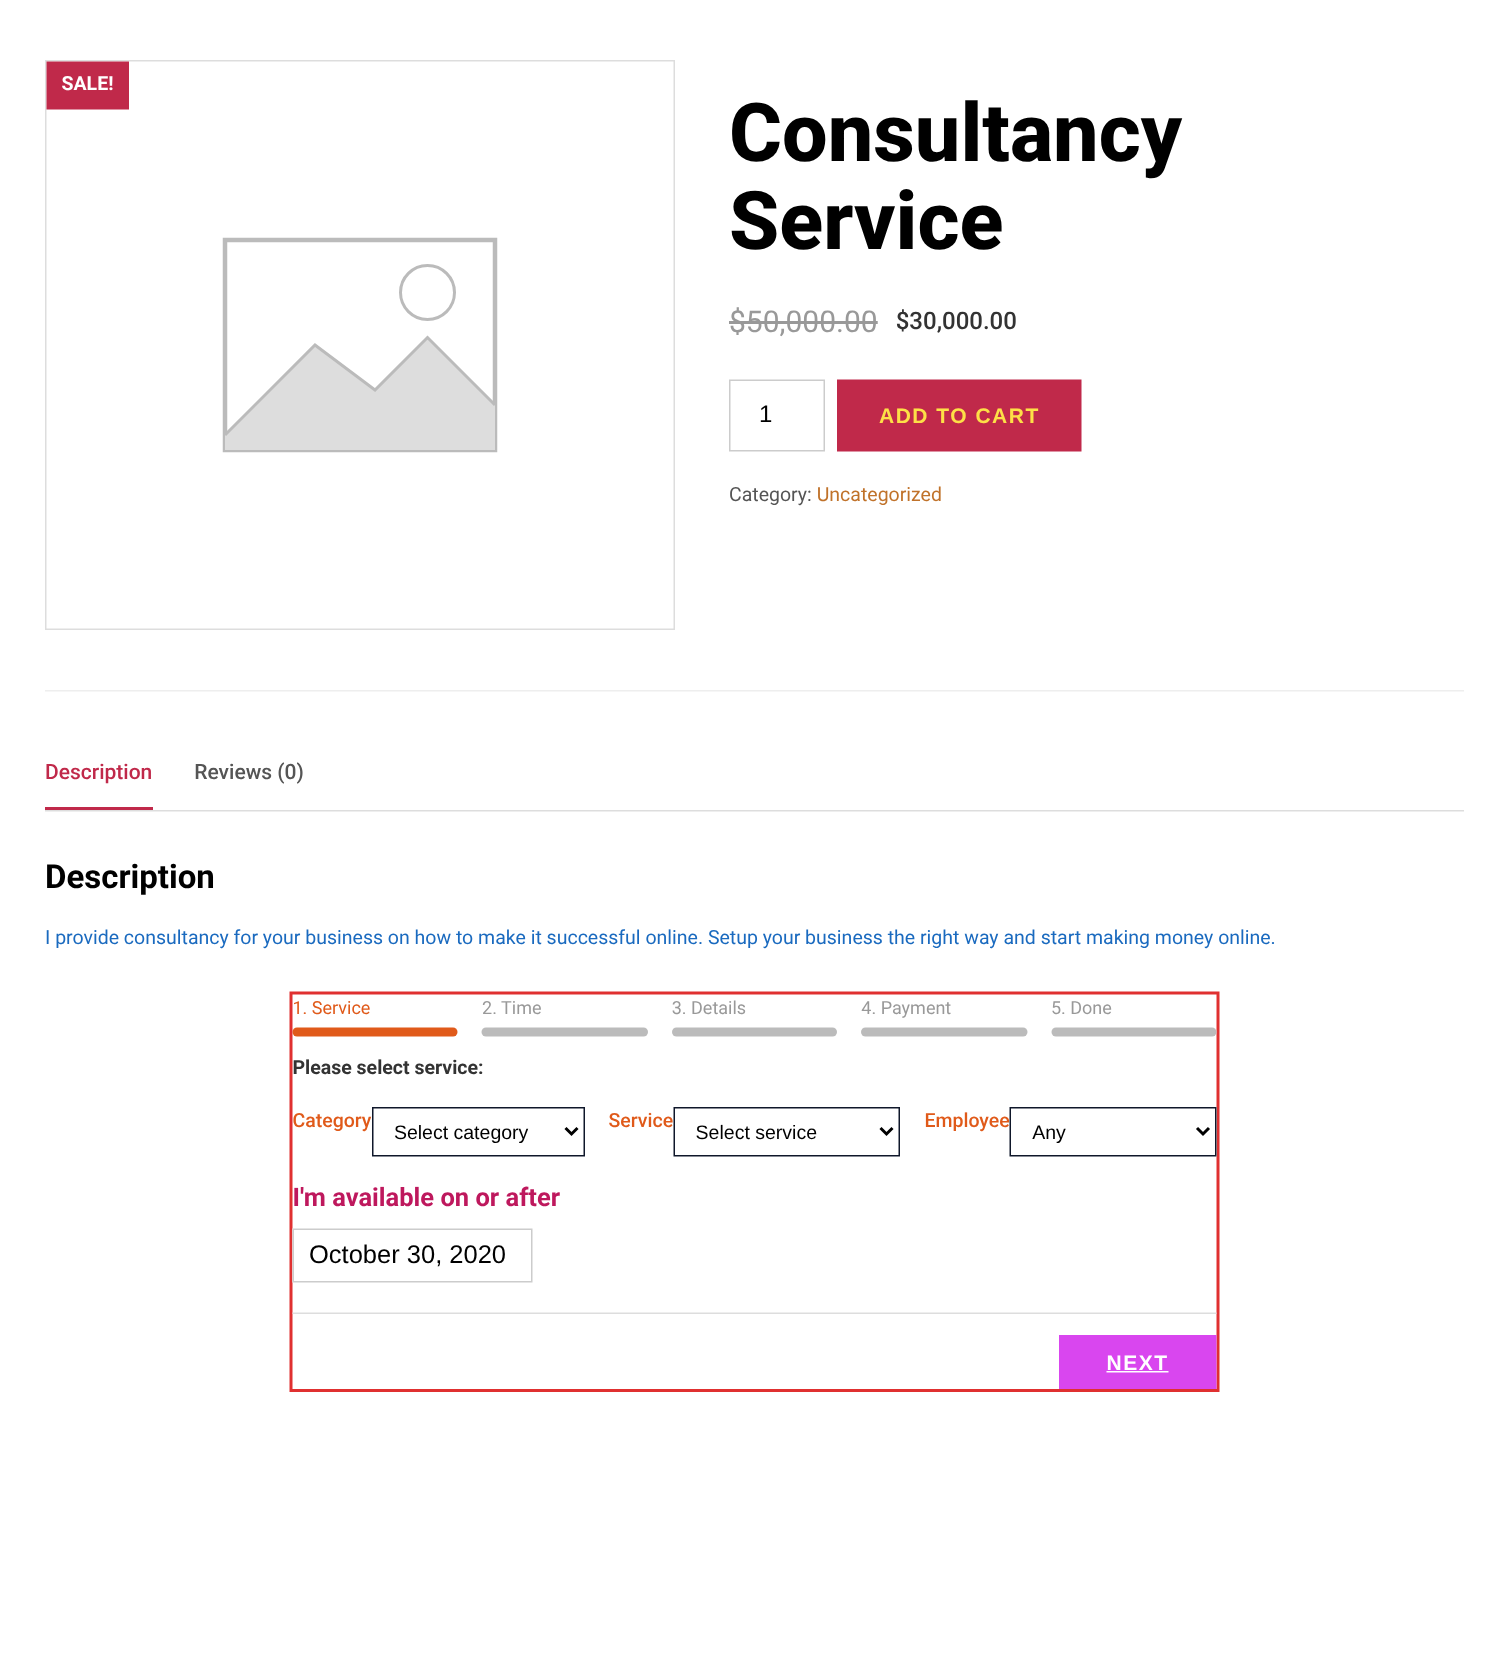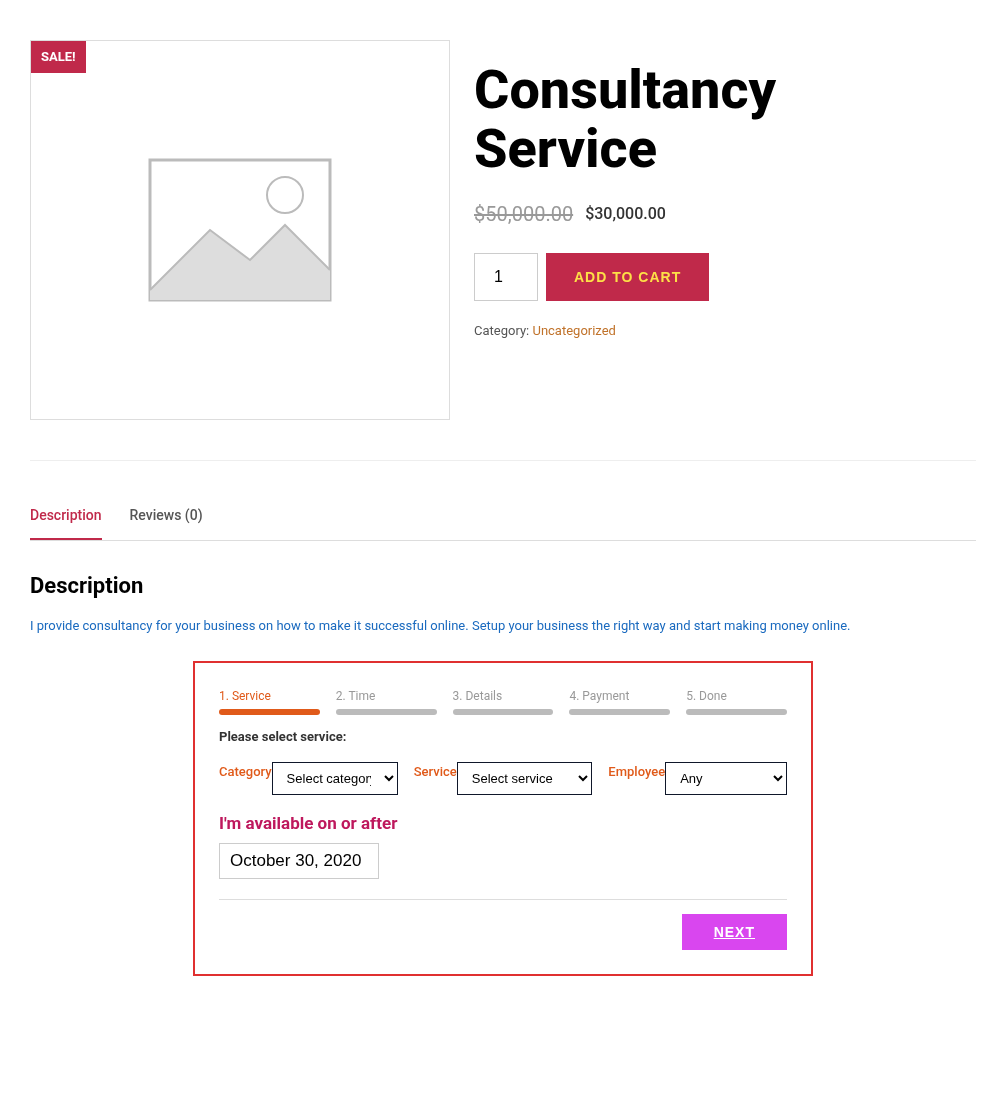--- a/index.html
+++ b/index.html
@@ -12,21 +12,21 @@
     }
     .page-wrapper {
       max-width: 1006px;
       margin: 0 auto;
       padding: 20px 30px;
     }
 
     
     .product-section {
       display: flex;
-      gap: 24px;
+      gap: 36px;
       padding: 20px 0 40px 0;
       border-bottom: 1px solid #eee;
       position: relative;
     }
     .product-image-wrapper {
       position: relative;
       width: 420px;
       min-width: 420px;
       border: 1px solid #ddd;
       display: flex;
@@ -149,21 +149,20 @@
     .description-text {
       font-size: 13px;
       color: #1a6abf;
       margin-bottom: 24px;
       line-height: 1.6;
     }
 
     
     .booking-widget {
       border: 2px solid #e03030;
-      padding: 24px;
       max-width: 620px;
       margin: 0 auto;
     }
 
     
     .steps-row {
       display: flex;
       gap: 16px;
       margin-bottom: 12px;
       align-items: flex-start;

